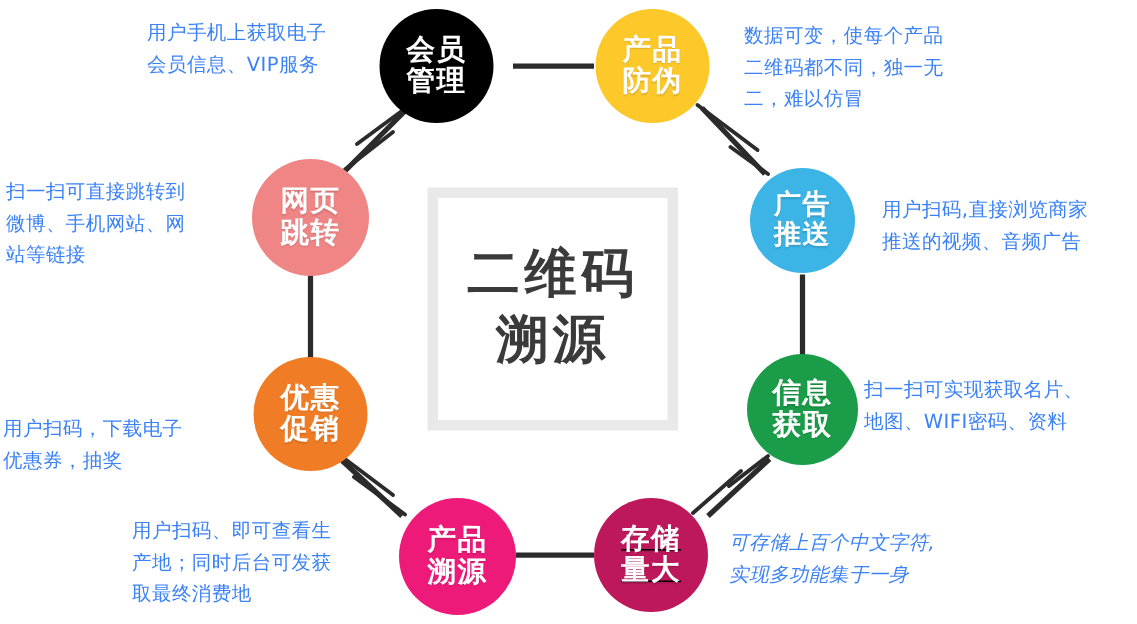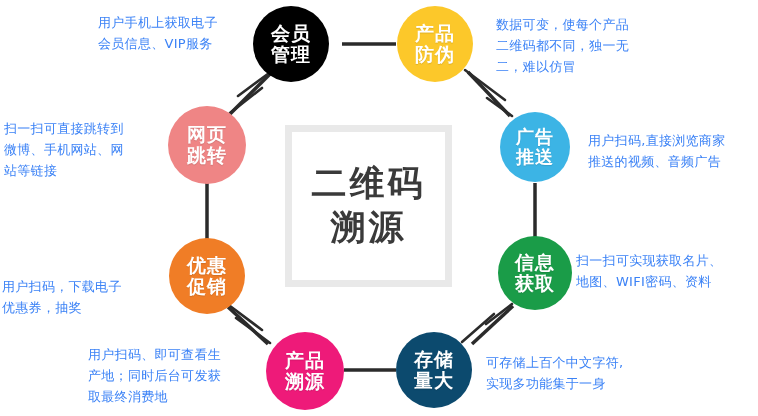--- a/index.html
+++ b/index.html
@@ -114,21 +114,21 @@
   <div class="node n-small" style="left:500px;top:112px;width:70px;height:70px;background:#3cb4e5;">
     <span class="nline">广告</span>
     <span class="nline">推送</span>
   </div>
 
   <div class="node" style="left:498px;top:236px;width:74px;height:74px;background:#1a9c48;">
     <span class="nline">信息</span>
     <span class="nline">获取</span>
   </div>
 
-  <div class="node" style="left:396px;top:332px;width:76px;height:76px;background:#0c4a6e;">
+  <div class="node" style="left:396px;top:332px;width:76px;height:76px;background:#be185d;text-decoration:underline;">
     <span class="nline">存储</span>
     <span class="nline">量大</span>
   </div>
 
   <div class="node" style="left:266px;top:332px;width:78px;height:78px;background:#ee1a79;">
     <span class="nline">产品</span>
     <span class="nline">溯源</span>
   </div>
 
   <div class="node" style="left:169px;top:238px;width:76px;height:76px;background:#f07d26;">
@@ -147,21 +147,21 @@
   <div class="anno right" style="left:496px;top:14px;width:176px;">数据可变，使每个产品
 二维码都不同，独一无
 二，难以仿冒</div>
 
   <div class="anno right" style="left:588px;top:118px;width:170px;margin-top:12px;">用户扫码,直接浏览商家
 推送的视频、音频广告</div>
 
   <div class="anno right" style="left:576px;top:250px;width:166px;">扫一扫可实现获取名片、
 地图、WIFI密码、资料</div>
 
-  <div class="anno right" style="left:486px;top:352px;width:180px;">可存储上百个中文字符,
+  <div class="anno right" style="left:486px;top:352px;width:180px;font-style:italic;">可存储上百个中文字符,
 实现多功能集于一身</div>
 
   <div class="anno left" style="left:88px;top:344px;width:158px;">用户扫码、即可查看生
 产地；同时后台可发获
 取最终消费地</div>
 
   <div class="anno left" style="left:2px;top:248px;width:150px;margin-top:28px;">用户扫码，下载电子
 优惠券，抽奖</div>
 
   <div class="anno left" style="left:4px;top:118px;width:152px;">扫一扫可直接跳转到

